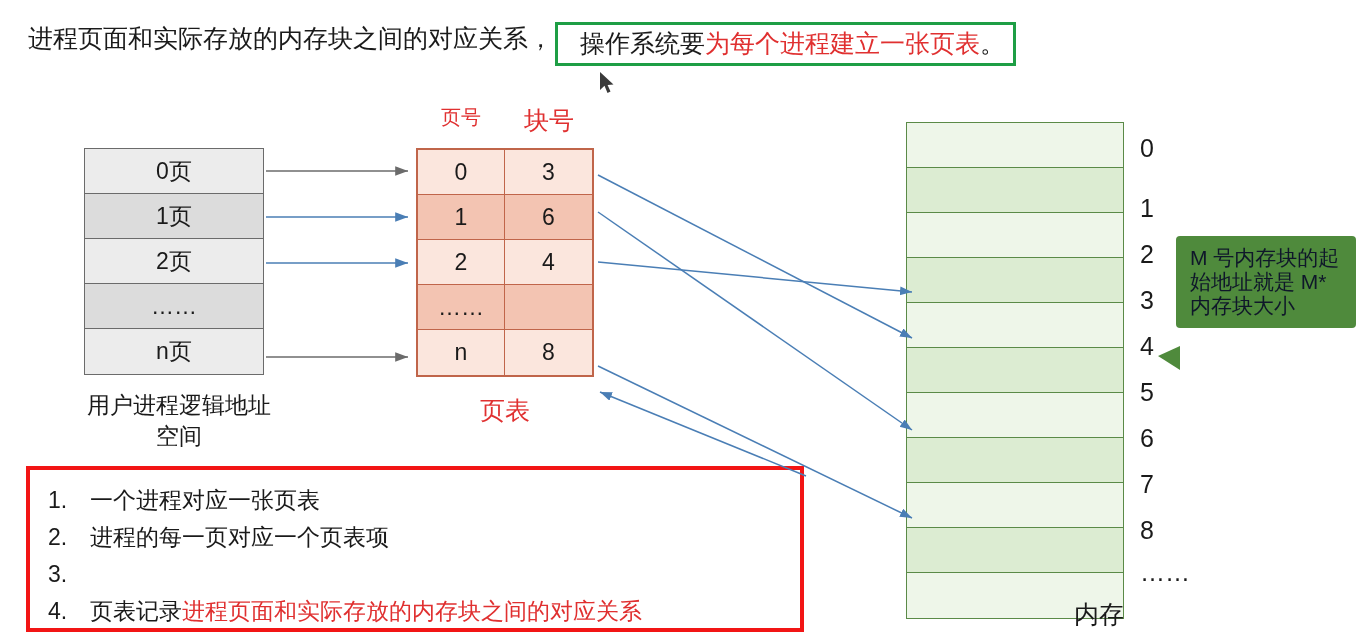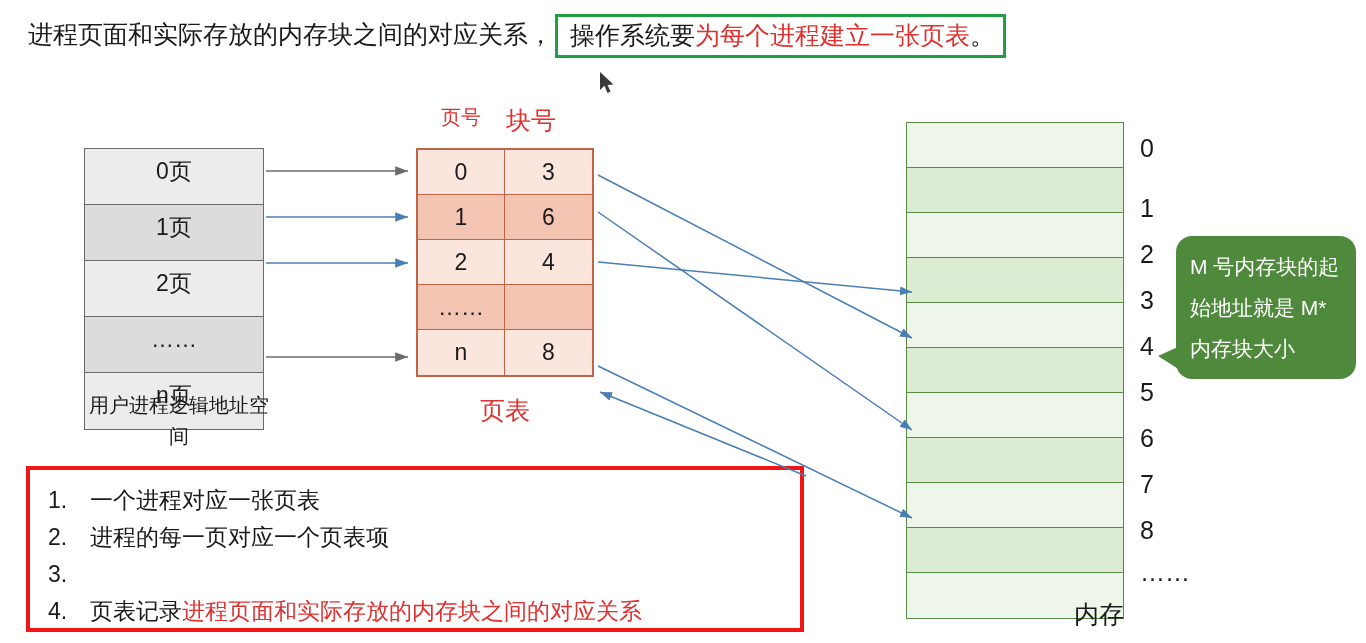--- a/index.html
+++ b/index.html
@@ -27,72 +27,74 @@
     left: 28px;
     top: 14px;
     font-size: 25px;
     line-height: 34px;
     white-space: nowrap;
   }
   #headline .plain { color: #1a1a1a; }
   #headline .boxed {
     display: inline-block;
     border: 3px solid #1e9e45;
-    padding: 1px 8px 3px 12px;
+    padding: 1px 8px 3px 22px;
     margin-left: 2px;
     vertical-align: middle;
+    margin-top: 8px;
   }
   #headline .red { color: #e03030; }
 
   
   #cursor { left: 600px; top: 72px; }
 
   
   #logical-space {
     left: 84px;
     top: 148px;
     width: 180px;
     border: 1px solid #6b6b6b;
     box-sizing: border-box;
   }
   #logical-space .cell {
-    height: 56px;
+    height: 45px;
     line-height: 45px;
     text-align: center;
     font-size: 23px;
     border-bottom: 1px solid #6b6b6b;
     box-sizing: border-box;
     background: #ececec;
   }
   #logical-space .cell:nth-child(odd) { background: #ececec; }
   #logical-space .cell:nth-child(even) { background: #dcdcdc; }
   #logical-space .cell:last-child { border-bottom: none; }
 
   #logical-caption {
     left: 84px;
     top: 390px;
     width: 190px;
     text-align: center;
-    font-size: 20px;
+    font-size: 23px;
     line-height: 31px;
   }
 
   
   #pt-head-pageno {
     left: 418px;
     top: 104px;
     width: 86px;
     text-align: center;
     font-size: 20px;
     color: #e03030;
   }
   #pt-head-blockno {
     left: 506px;
     top: 104px;
     width: 86px;
+    text-align: center;
     font-size: 25px;
     color: #e03030;
   }
   #page-table {
     left: 416px;
     top: 148px;
     width: 178px;
     border: 2px solid #c0654a;
     box-sizing: border-box;
   }
@@ -158,24 +160,24 @@
     left: 1140px;
     font-size: 25px;
   }
 
   
   #callout {
     left: 1176px;
     top: 236px;
     width: 180px;
     background: #4f8a3c;
-    border-radius: 16px;
-    color: #ffffff;
+    border-radius: 4px;
+    color: #0f172a;
     font-size: 21px;
-    line-height: 41px;
+    line-height: 24px;
     padding: 10px 14px;
     box-sizing: border-box;
   }
   #callout-tail {
     left: 1158px;
     top: 346px;
     width: 0; height: 0;
     border-top: 10px solid transparent;
     border-bottom: 14px solid transparent;
     border-right: 22px solid #4f8a3c;

